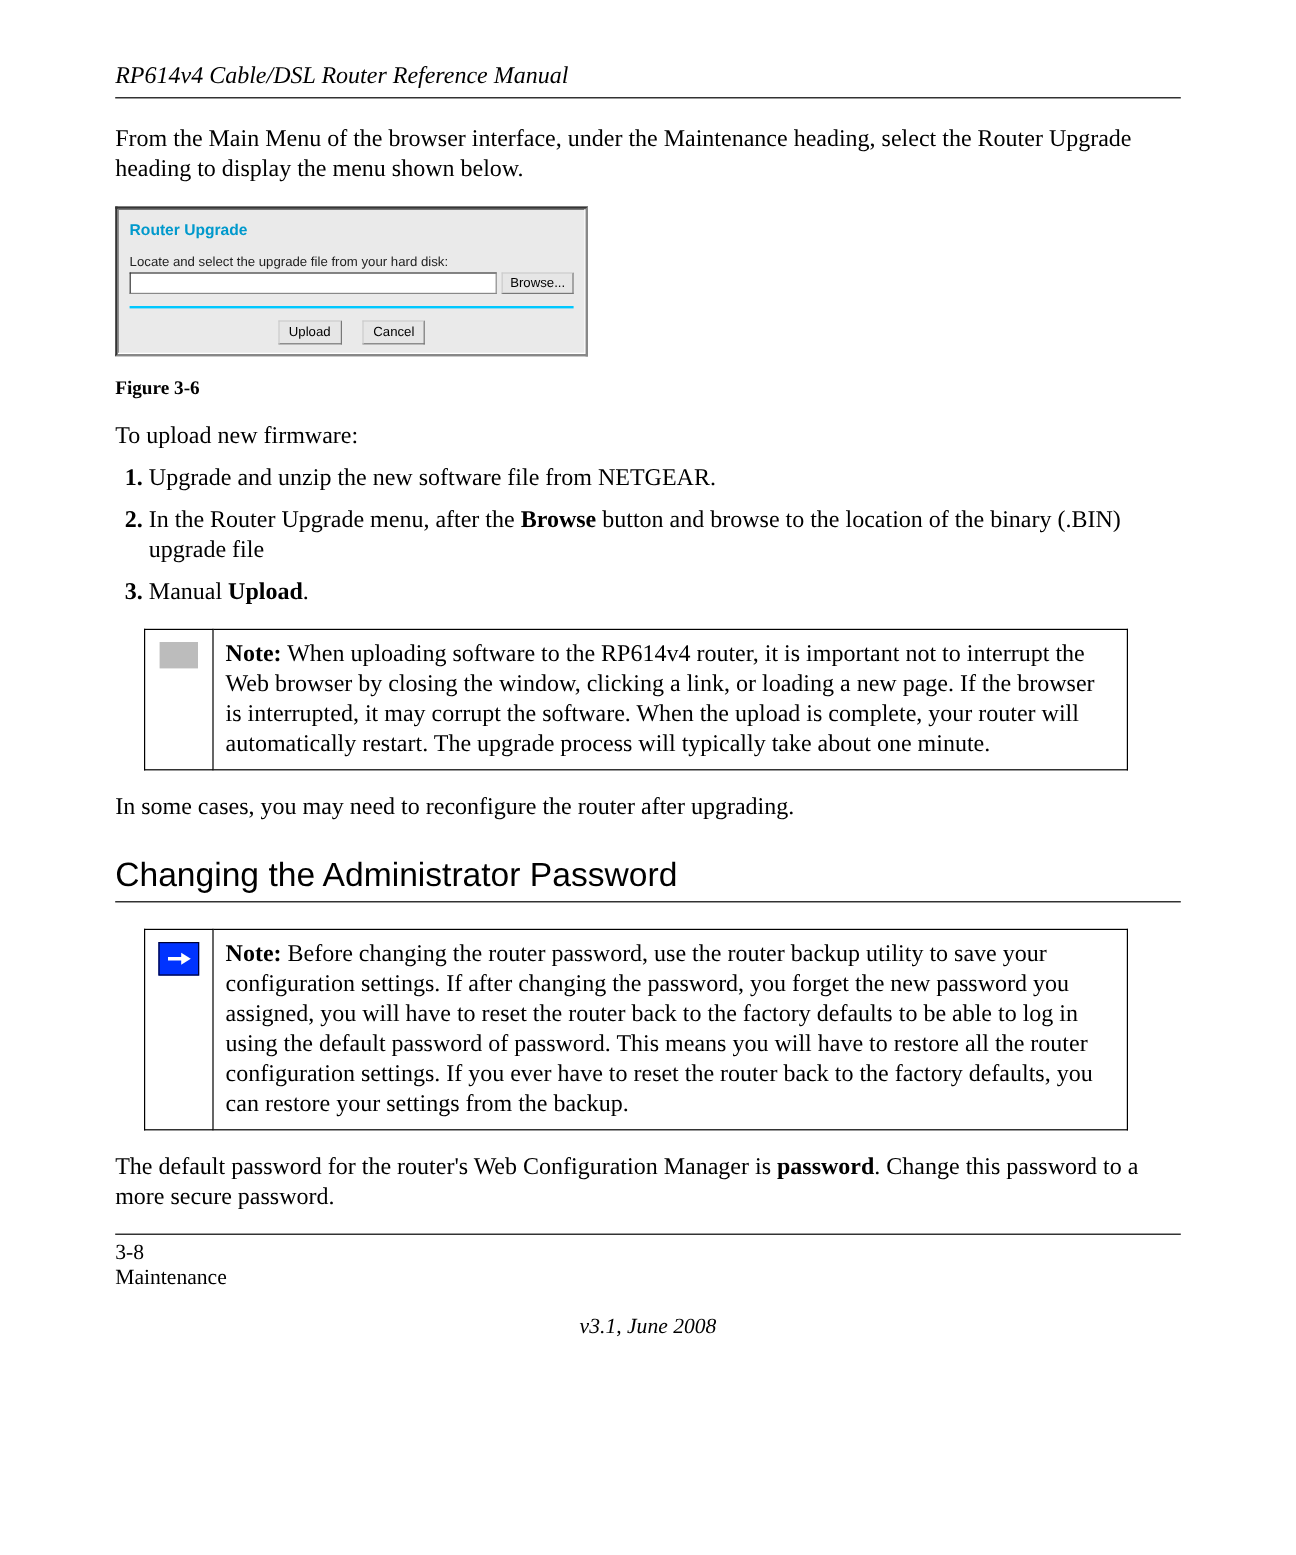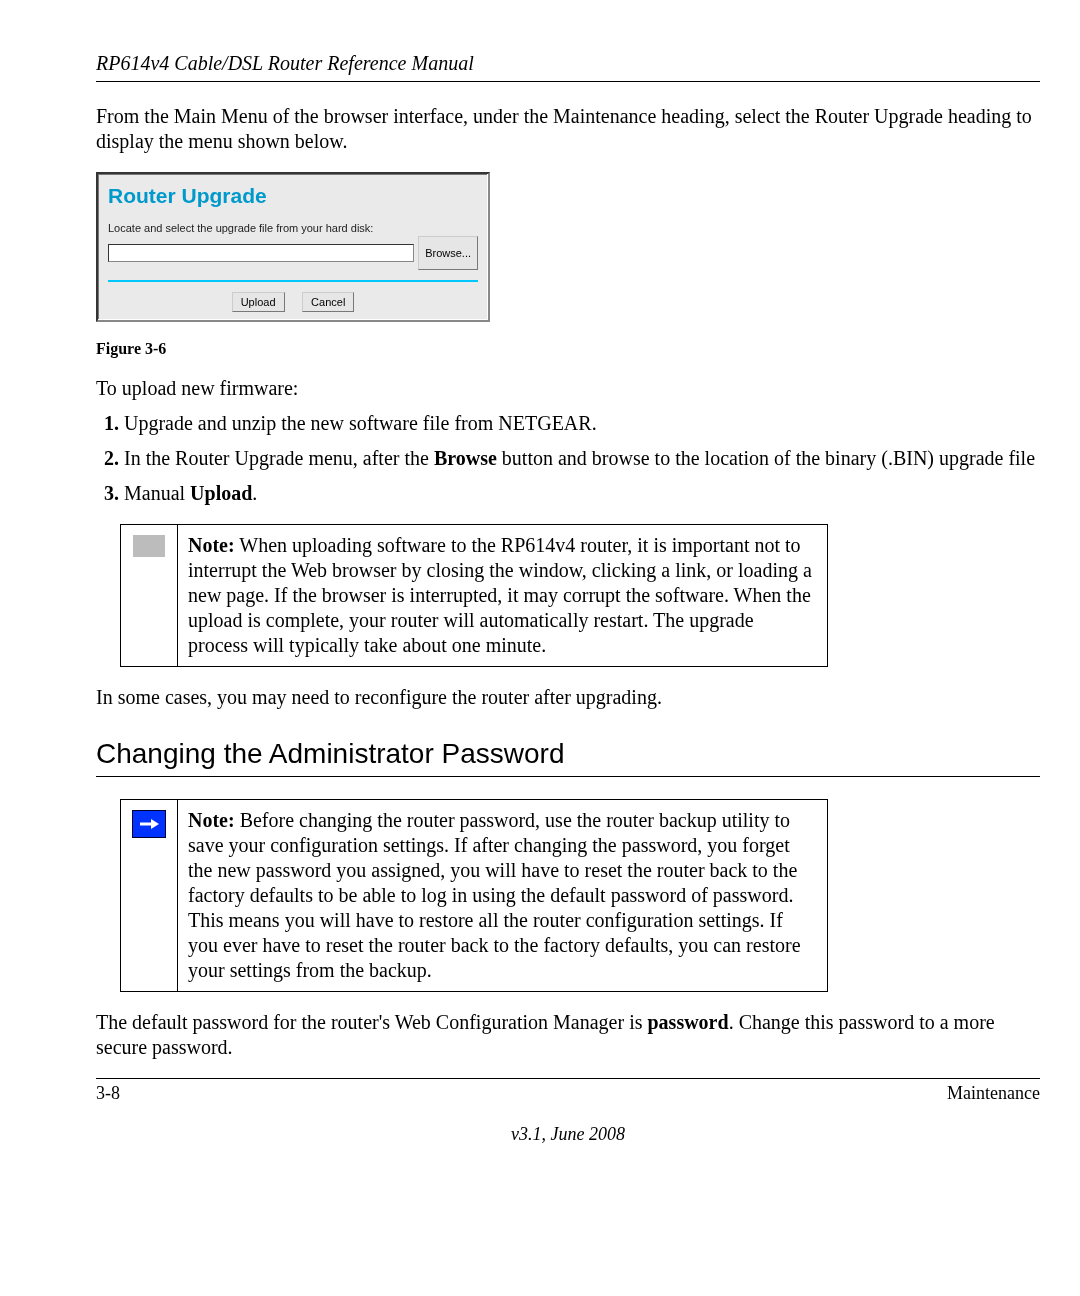--- a/index.html
+++ b/index.html
@@ -6,21 +6,21 @@
     margin: 0;
     padding: 0;
     background: #fff;
     font-family: "Times New Roman", Times, serif;
     font-size: 20px;
     color: #000;
     width: 1080px;
   }
   .page {
     box-sizing: border-box;
-    padding: 52px 40px 40px 96px;
+    padding: 52px 96px 40px 96px;
   }
   .running-head {
     font-style: italic;
     font-size: 20px;
     margin-bottom: 6px;
   }
   hr.rule {
     border: none;
     border-top: 1px solid #000;
     margin: 0 0 22px 0;
@@ -40,21 +40,21 @@
     border: 2px inset #888;
     background: #eaeaea;
     padding: 10px 10px 8px 10px;
     box-shadow: inset -1px -1px 0 #fff, inset 1px 1px 0 #777;
     margin: 2px 0 8px 0;
     font-family: Verdana, Arial, sans-serif;
   }
   .router-title {
     color: #0099cc;
     font-weight: bold;
-    font-size: 21px;
+    font-size: 13px;
     margin-bottom: 14px;
   }
   .router-instr {
     font-size: 11px;
     color: #222;
     margin-bottom: 2px;
     font-family: Verdana, Arial, sans-serif;
   }
   .file-row {
     display: flex;
@@ -69,21 +69,21 @@
     font-size: 11px;
     padding: 1px 2px;
     box-sizing: border-box;
   }
   .btn {
     font-family: Verdana, Arial, sans-serif;
     font-size: 11px;
     background: #e6e6e6;
     border: 1px outset #ccc;
     padding: 0 6px;
-    height: 34px;
+    height: 18px;
     line-height: 16px;
     cursor: pointer;
     margin-left: 4px;
   }
   .cyan-rule {
     border: none;
     border-top: 2px solid #00c8ff;
     margin: 10px 0 6px 0;
   }
   .btn-row {
@@ -104,21 +104,21 @@
     margin-bottom: 10px;
     line-height: 1.25;
   }
   ol.steps li::marker {
     font-weight: bold;
   }
   .bold { font-weight: bold; }
   
   table.note {
     border-collapse: collapse;
-    width: 708px;
+    width: 820px;
     margin: 12px 0 18px 24px;
   }
   table.note td {
     border: 1px solid #000;
     vertical-align: top;
     padding: 8px 10px;
     line-height: 1.25;
   }
   table.note td.icon-cell {
     width: 44px;
@@ -150,20 +150,21 @@
   .sect-rule {
     border: none;
     border-top: 1px solid #000;
     margin: 0 0 22px 0;
   }
   .footer {
     display: flex;
     justify-content: space-between;
     font-size: 18px;
     margin-top: 2px;
+    flex-direction: column;
   }
   .version {
     text-align: center;
     font-style: italic;
     font-size: 18px;
     margin-top: 20px;
   }
 </style>
 </head>
 <body>

